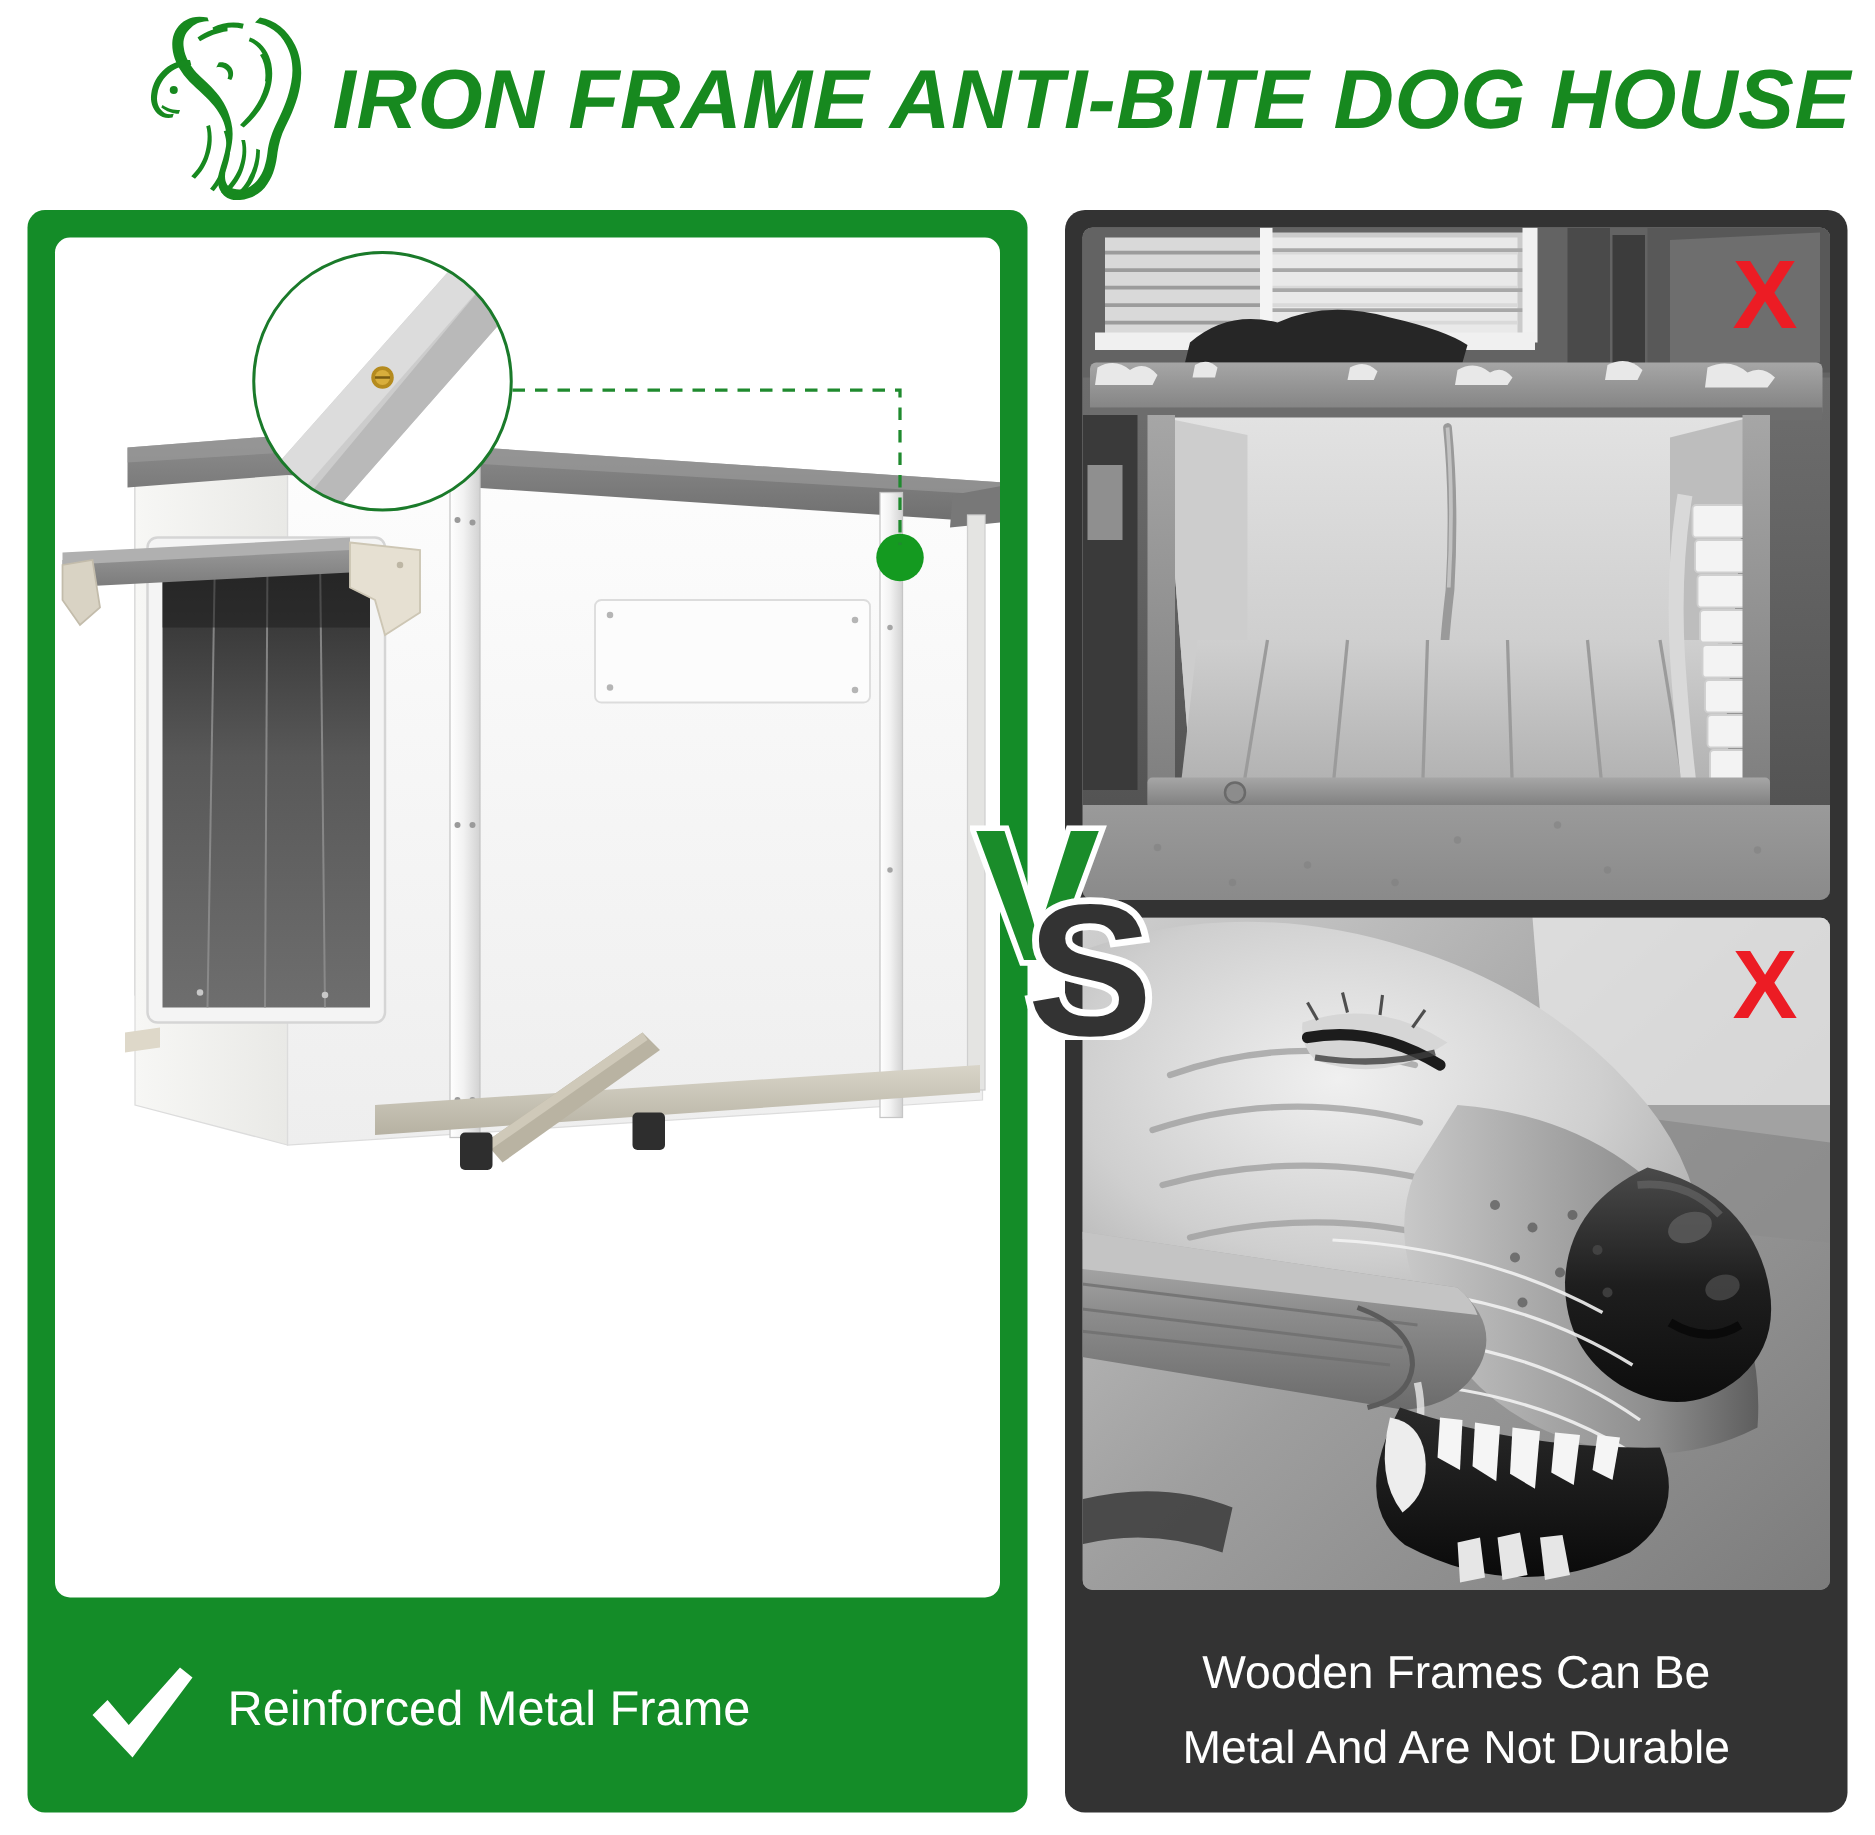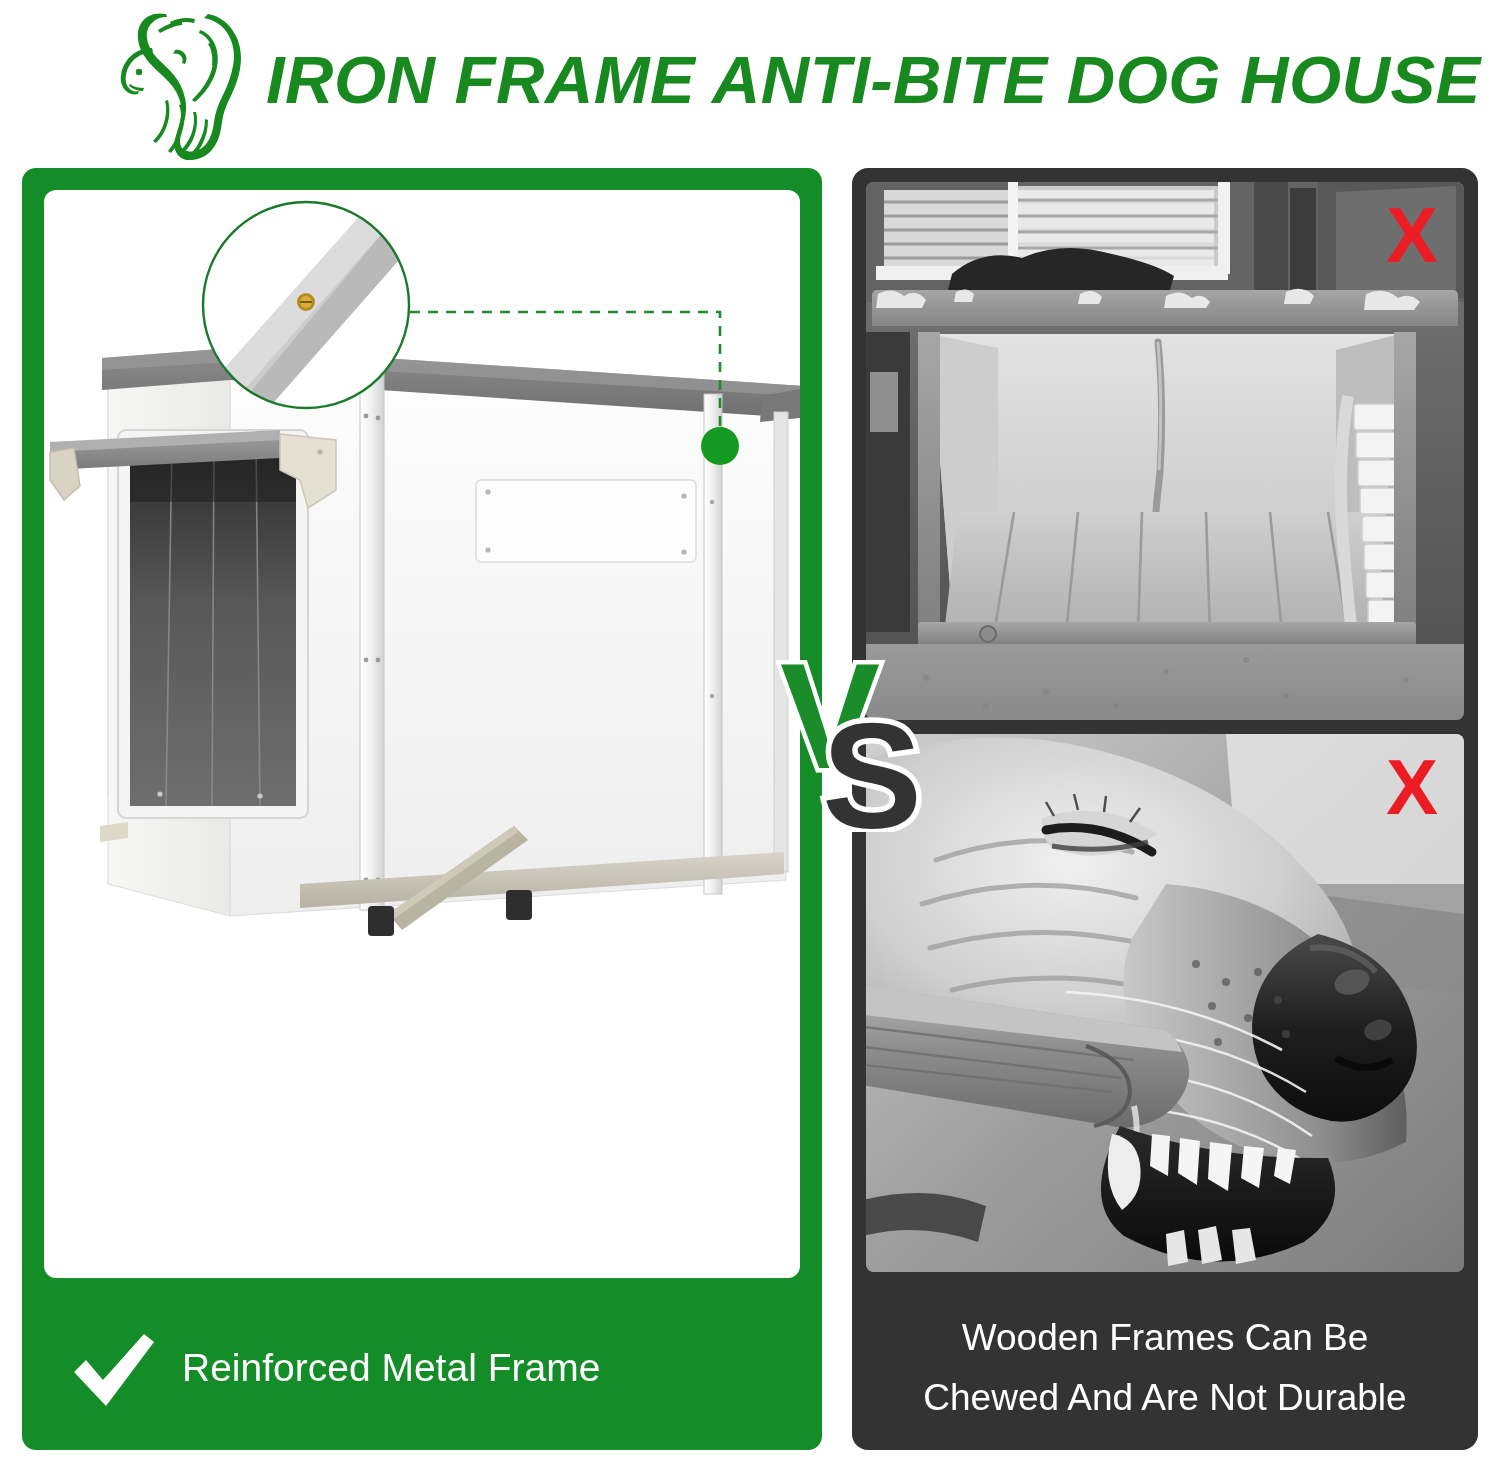--- a/index.html
+++ b/index.html
@@ -458,15 +458,15 @@
         <path d="M366 496 l18 -2 l6 32 l-20 4 Z"></path>
       </g>
 
       <path d="M-10 468 q70 -20 130 4 l-8 36 q-62 -22 -122 -4 Z" fill="#3b3b3b" opacity=".85"></path>
     </svg>
     <div class="x-mark nosel">X</div>
   </div>
 
   <div id="right-caption" class="nosel">
     <div>Wooden Frames Can Be</div>
-    <div>Chewed And Are Not Durable</div>
+    <div>Metal And Are Not Durable</div>
   </div>
 </div>
 
 </body></html>

